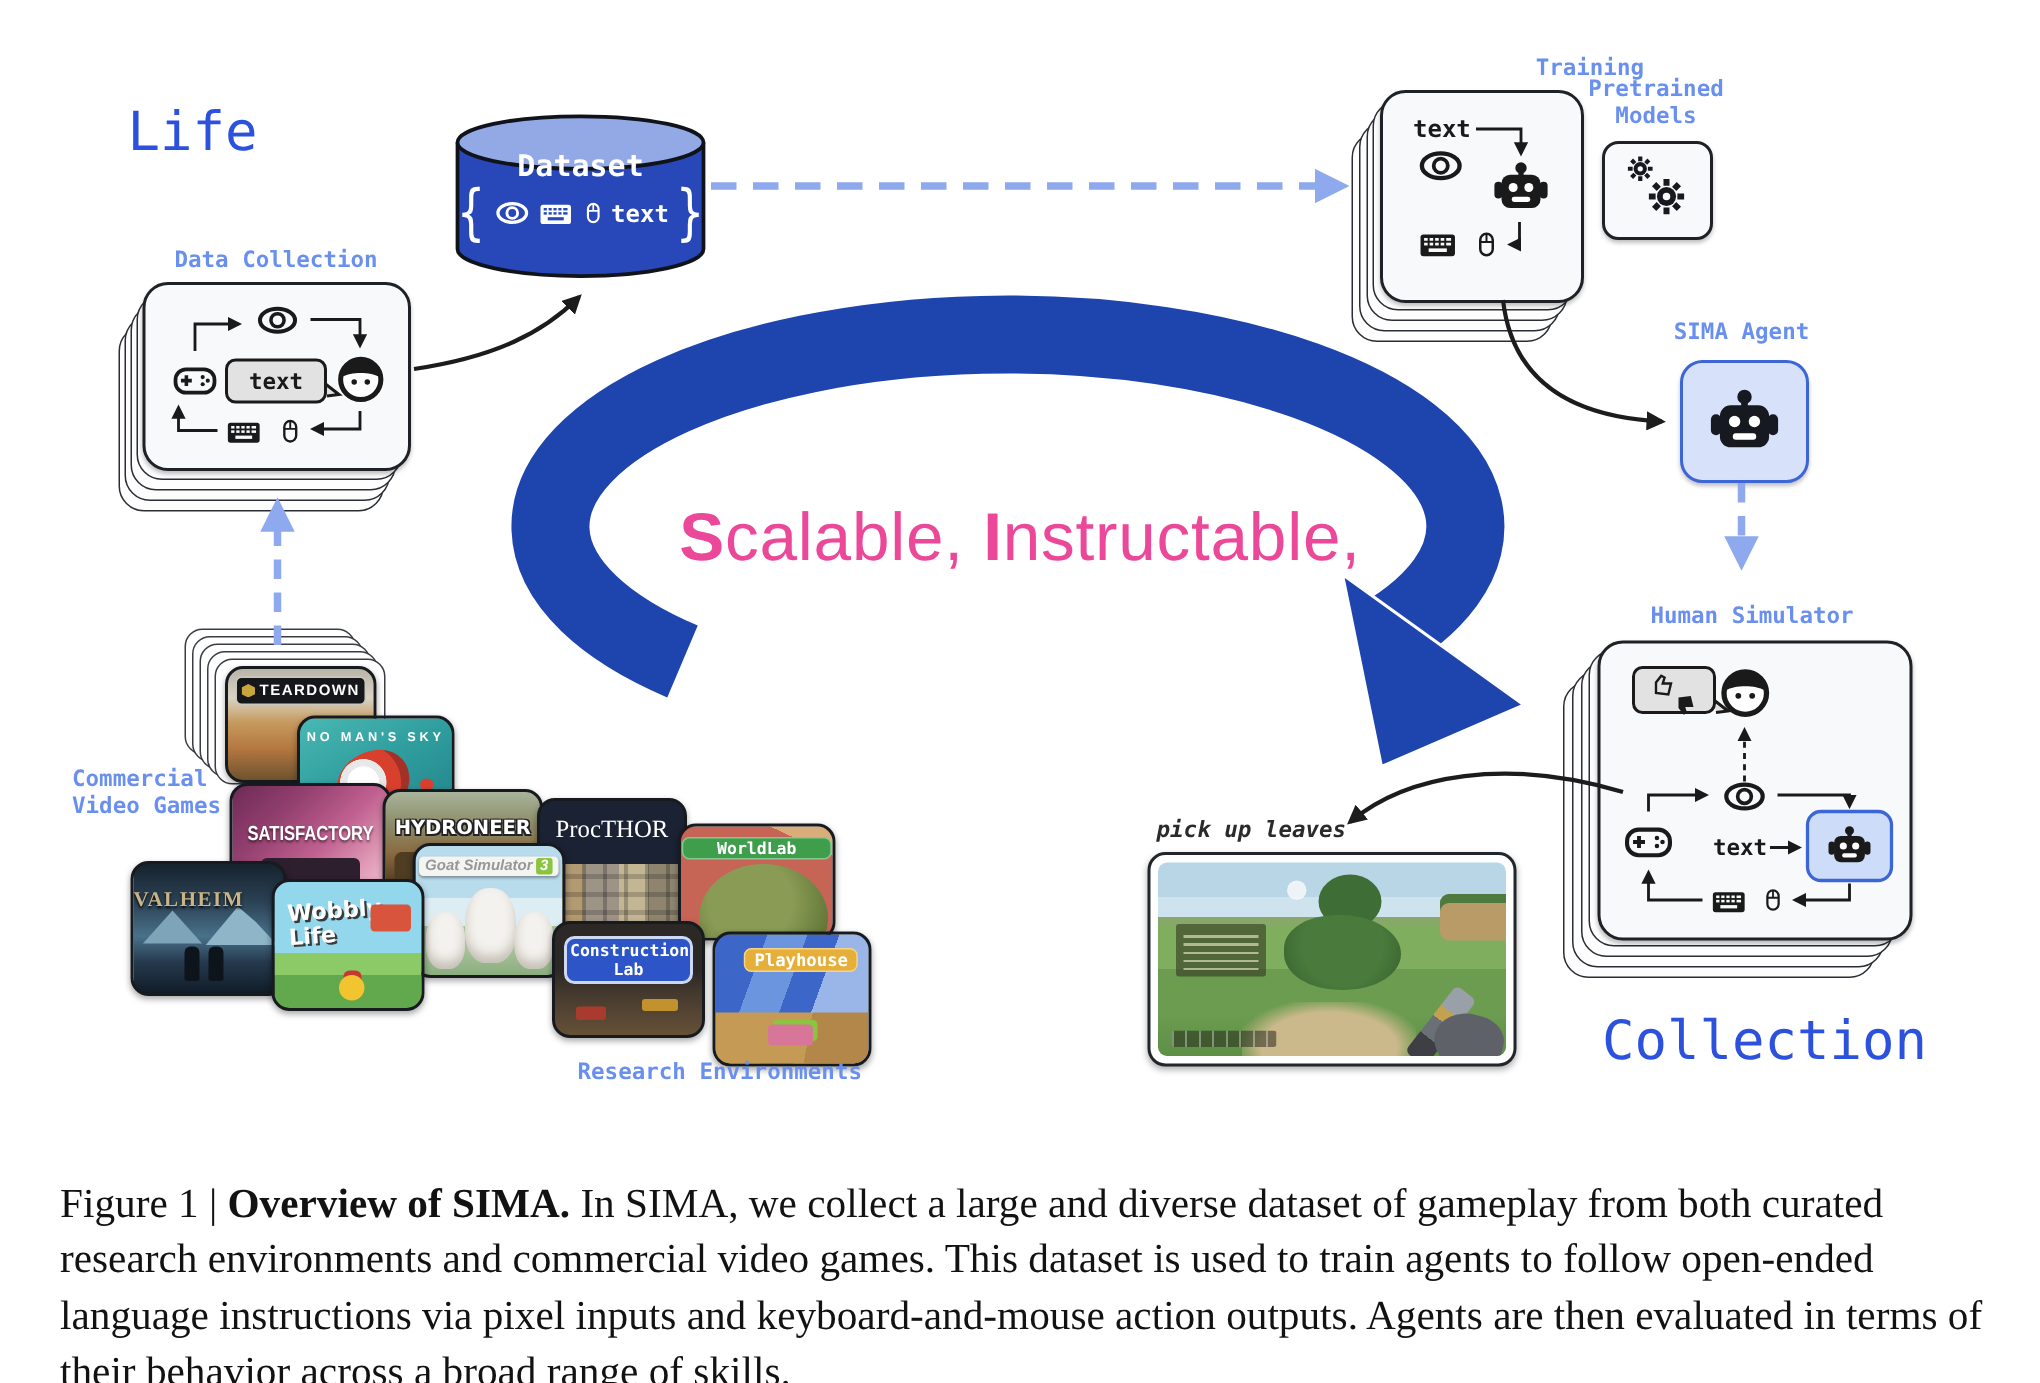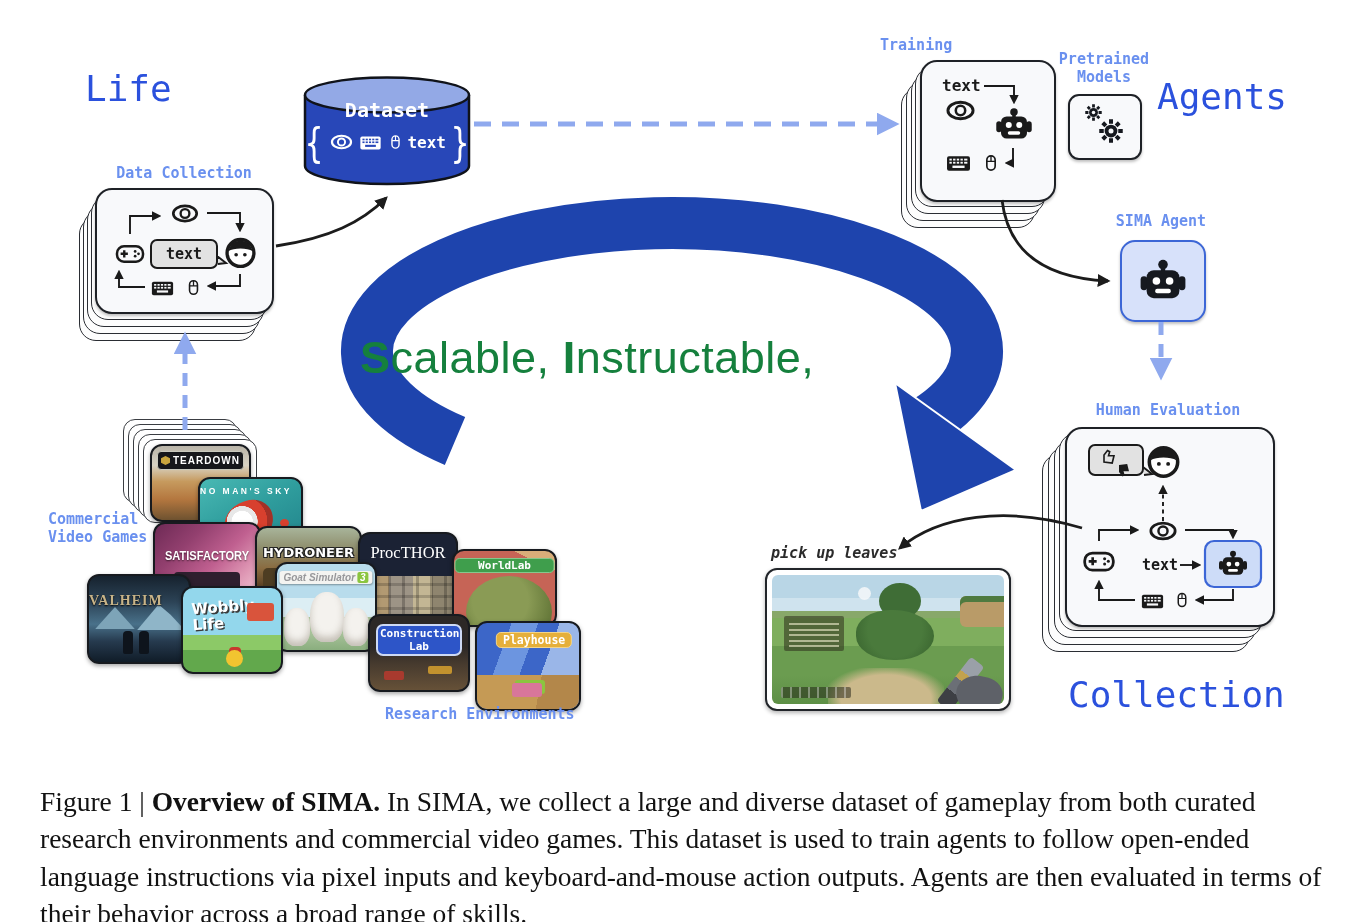--- a/index.html
+++ b/index.html
@@ -6,22 +6,22 @@
   #canvas{position:relative;width:1360px;height:922px;background:#ffffff;overflow:hidden;
           font-family:"Liberation Sans",sans-serif;}
   svg{display:block}
   .abs{position:absolute}
   
   #bg-svg{position:absolute;left:0;top:0;z-index:0;pointer-events:none}
   #fg-svg{position:absolute;left:0;top:0;z-index:9;pointer-events:none}
   
   .big-title{position:absolute;font:400 36px "DejaVu Sans Mono",monospace;color:#2b51dd;z-index:3;white-space:nowrap}
   .sm-label{position:absolute;font:700 15px "DejaVu Sans Mono",monospace;color:#6a90ef;z-index:3;line-height:18px}
-  .center-text{position:absolute;left:360px;width:640px;text-align:left;z-index:1;
-               font:500 45px "Liberation Sans",sans-serif;color:#15803d;letter-spacing:.5px;white-space:nowrap}
+  .center-text{position:absolute;left:360px;width:640px;text-align:center;z-index:1;
+               font:500 45px "Liberation Sans",sans-serif;color:#ec4899;letter-spacing:.5px;white-space:nowrap}
   .center-text b{font-weight:800}
   
   .card{position:absolute;background:#f8f9fb;border:2.2px solid #1e2126;border-radius:17px;
         box-shadow:0 2px 3px rgba(0,0,0,.25)}
   .layer{position:absolute;background:#fdfdfd;border:1.8px solid #2a2d33;border-radius:17px}
   
   #dataset-wrap{position:absolute;left:303px;top:74px;width:168px;height:116px;z-index:2}
   #dataset-label{position:absolute;left:303px;top:98px;width:168px;text-align:center;z-index:3;
                  font:700 20px "DejaVu Sans Mono",monospace;color:#fff}
   #dataset-row{position:absolute;left:305px;top:124px;width:164px;height:36px;z-index:3;
@@ -41,21 +41,21 @@
   .env-layer{position:absolute;width:112px;height:82px;background:#fff;border:1.8px solid #3a3d42;border-radius:12px}
   #t-teardown{left:150px;top:444px;width:97px;height:74px;z-index:3;
     background:linear-gradient(180deg,#b9b4a8 0%,#d8d3c4 26%,#c69a5e 48%,#b4773f 72%,#6e5230 100%)}
   .td-bar{position:absolute;left:5px;top:5px;right:5px;height:17px;background:#16171b;border:1.5px solid #c9c9bd;
           border-radius:4px;color:#fff;font:700 10px "Liberation Sans",sans-serif;letter-spacing:1px;
           display:flex;align-items:center;gap:3px;padding:0 3px}
   .td-logo{width:9px;height:9px;background:#c9a53e;flex:none;
            clip-path:polygon(50% 0,100% 25%,100% 75%,50% 100%,0 75%,0 25%)}
   #t-nms{left:198px;top:477px;width:101px;height:77px;z-index:4;
     background:linear-gradient(150deg,#49b9b4 0%,#2f9d9d 45%,#1f7f88 100%)}
-  .nms-title{position:absolute;top:7px;width:100%;color:#fff;
+  .nms-title{position:absolute;top:7px;width:100%;text-align:center;color:#fff;
              font:600 8.5px "Liberation Sans",sans-serif;letter-spacing:2.5px}
   .nms-ship{position:absolute;left:24px;top:22px;width:50px;height:44px;border-radius:55% 45% 60% 40%;
     background:radial-gradient(circle at 38% 42%,#ffffff 0 26%,#e8e8e8 27% 38%,#d8402e 39% 62%,#a33127 63% 100%);
     transform:rotate(-18deg)}
   .nms-dot{position:absolute;right:12px;top:40px;width:9px;height:8px;border-radius:50%;background:#d8402e}
   #t-satisfactory{left:153px;top:522px;width:104px;height:68px;z-index:5;
     background:linear-gradient(135deg,#6e2a55 0%,#93406f 30%,#c06090 58%,#e09ab6 82%,#f0c3d2 100%)}
   .sat-fac{position:absolute;bottom:0;left:18%;width:64%;height:30%;background:#2e1f2e;border-radius:4px 4px 0 0}
   .sat-title{position:absolute;top:36%;width:100%;text-align:center;color:#fff;
              font:800 13.5px "Liberation Sans",sans-serif;transform:scaleX(.82);text-shadow:0 1px 2px rgba(0,0,0,.6)}
@@ -225,28 +225,27 @@
     <path d="M455,441 A305,128 0 1 1 912,430" fill="none" stroke="#ffffff" stroke-width="60"></path>
     <path d="M455,441 A305,128 0 1 1 912,430" fill="none" stroke="#1e44ad" stroke-width="52"></path>
     <polygon points="895,383 921,511 1016,470" fill="#1e44ad" stroke="#ffffff" stroke-width="2"></polygon>
   </svg>
 
   <div class="center-text" style="top:332px">
     <b>S</b><span>calable, </span><b>I</b><span>nstructable,</span>
   </div>
 
   <div class="big-title" style="left:85px;top:68px">Life</div>
-  <div class="big-title" style="left:1157px;top:76px">Agents</div>
   <div class="big-title" style="left:1068px;top:674px">Collection</div>
 
   <div class="sm-label" style="left:113px;top:164px;width:142px;text-align:center">Data Collection</div>
-  <div class="sm-label" style="left:880px;top:36px;width:132px;text-align:left">Training</div>
+  <div class="sm-label" style="left:964px;top:36px;width:132px;text-align:right">Training</div>
   <div class="sm-label" style="left:1056px;top:50px;width:96px;text-align:center">Pretrained Models</div>
   <div class="sm-label" style="left:1111px;top:212px;width:100px;text-align:center">SIMA Agent</div>
-  <div class="sm-label" style="left:1087px;top:401px;width:162px;text-align:center">Human Evaluation</div>
+  <div class="sm-label" style="left:1087px;top:401px;width:162px;text-align:center">Human Simulator</div>
   <div class="sm-label" style="left:48px;top:510px;width:114px">Commercial Video Games</div>
   <div class="sm-label" style="left:385px;top:705px;width:200px">Research Environments</div>
   <div class="abs mono-it" style="left:771px;top:544px;z-index:3">pick up leaves</div>
 
   <svg id="dataset-wrap" viewBox="0 0 168 116">
     <path d="M2,21 v71 a82,18 0 0 0 164,0 v-71" fill="#2847b8" stroke="#10131a" stroke-width="2.5"></path>
     <ellipse cx="84" cy="21" rx="82" ry="17.5" fill="#93a9e6" stroke="#10131a" stroke-width="2.5"></ellipse>
   </svg>
   <div id="dataset-label">Dataset</div>
   <div id="dataset-row">

